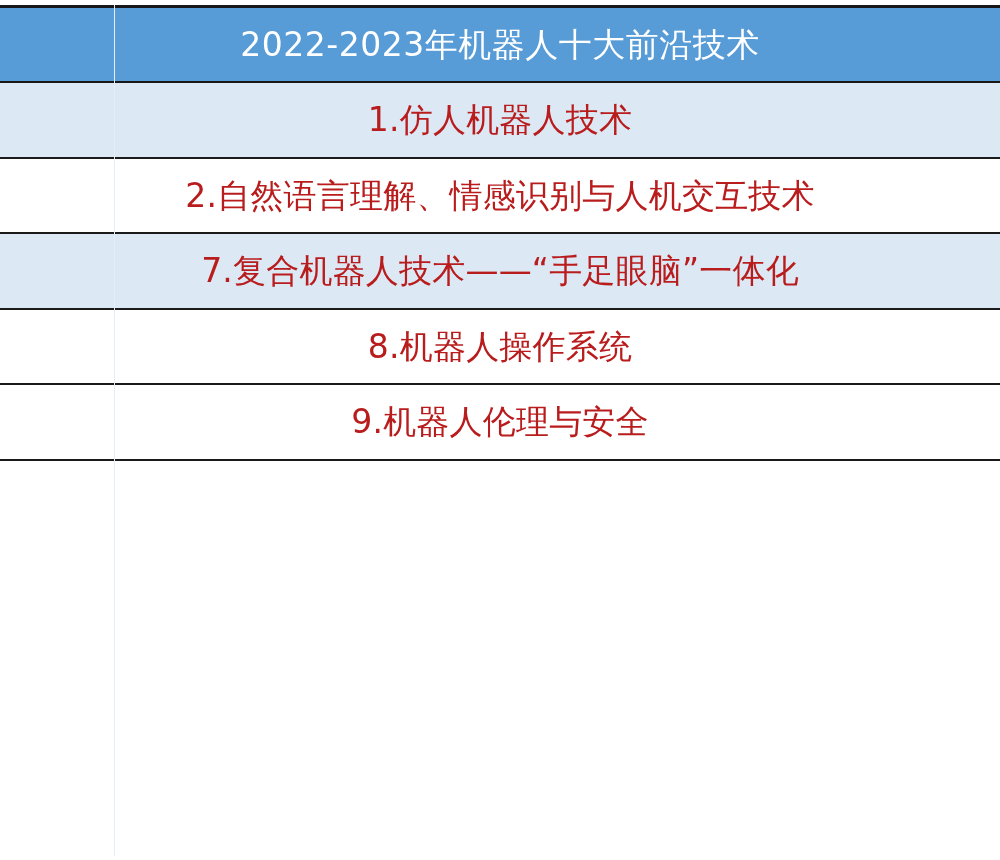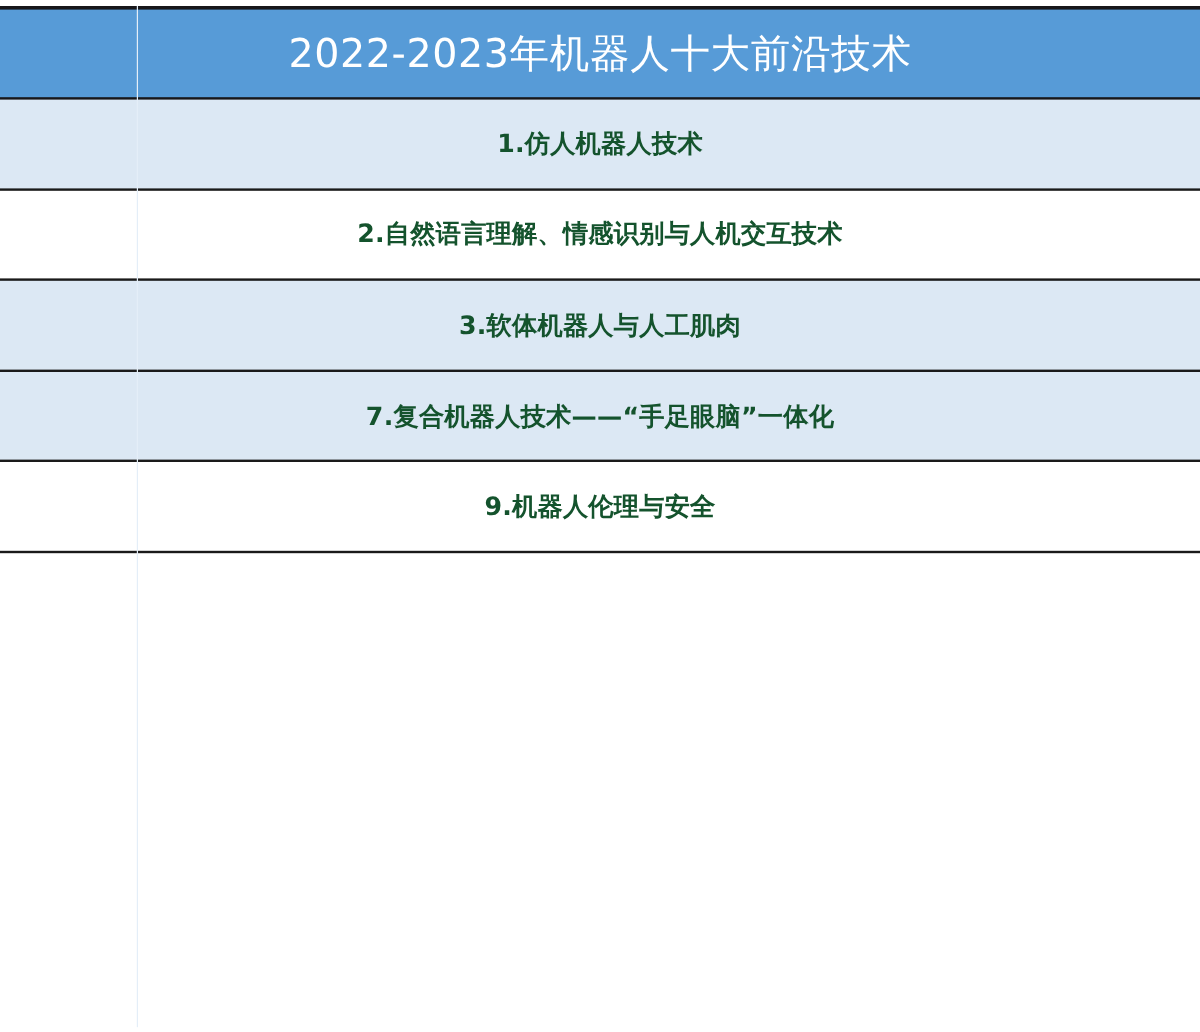--- a/index.html
+++ b/index.html
@@ -50,23 +50,23 @@
     color: #ffffff;
     font-size: 33px;
     font-weight: 400;
     letter-spacing: 0.5px;
     border-top: 3px solid #17171a;
     border-bottom: 2.6px solid #17171a;
   }
 
   
   .body-row td {
-    color: #14532d;
-    font-size: 21px;
-    font-weight: 700;
+    color: #b91c1c;
+    font-size: 33px;
+    font-weight: 400;
     letter-spacing: 0.2px;
   }
   .row-shaded td { background: #dce8f4; }
   .row-plain  td { background: #ffffff; }
 
   
   .col-seam {
     position: absolute;
     left: 114px;
     top: 5px;
@@ -89,24 +89,24 @@
       </tr>
     </thead>
     <tbody>
       <tr class="body-row row-shaded">
         <td>1.仿人机器人技术</td>
       </tr>
       <tr class="body-row row-plain">
         <td>2.自然语言理解、情感识别与人机交互技术</td>
       </tr>
       <tr class="body-row row-shaded">
-        <td>3.软体机器人与人工肌肉</td>
+        <td>7.复合机器人技术——“手足眼脑”一体化</td>
       </tr>
-      <tr class="body-row row-shaded">
-        <td>7.复合机器人技术——“手足眼脑”一体化</td>
+      <tr class="body-row row-plain">
+        <td>8.机器人操作系统</td>
       </tr>
       <tr class="body-row row-plain">
         <td>9.机器人伦理与安全</td>
       </tr>
     </tbody>
   </table>
 
   <div class="col-seam"></div>
 
 </div>

